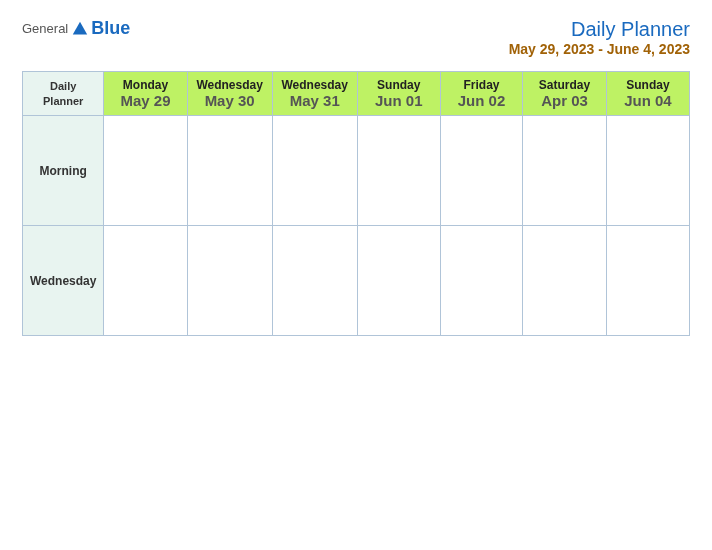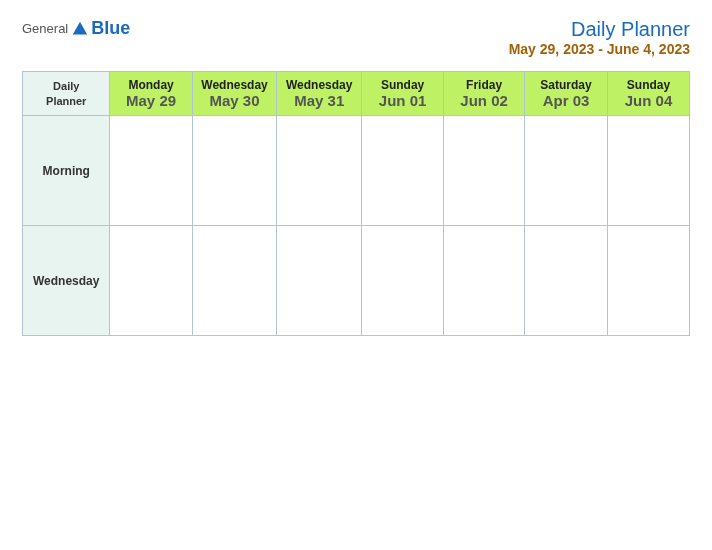--- a/index.html
+++ b/index.html
@@ -103,21 +103,21 @@
       color: #555;
       display: block;
     }
 
     .label-cell {
       background: #e8f4f0;
       font-size: 12px;
       font-weight: bold;
       color: #333;
       width: 82px;
-      padding: 8px 10px;
+      padding: 8px 4px;
     }
 
     .first-header {
       background: #e8f4f0;
       font-size: 11px;
       font-weight: bold;
       color: #333;
       line-height: 1.3;
       width: 82px;
       padding: 6px 4px;

